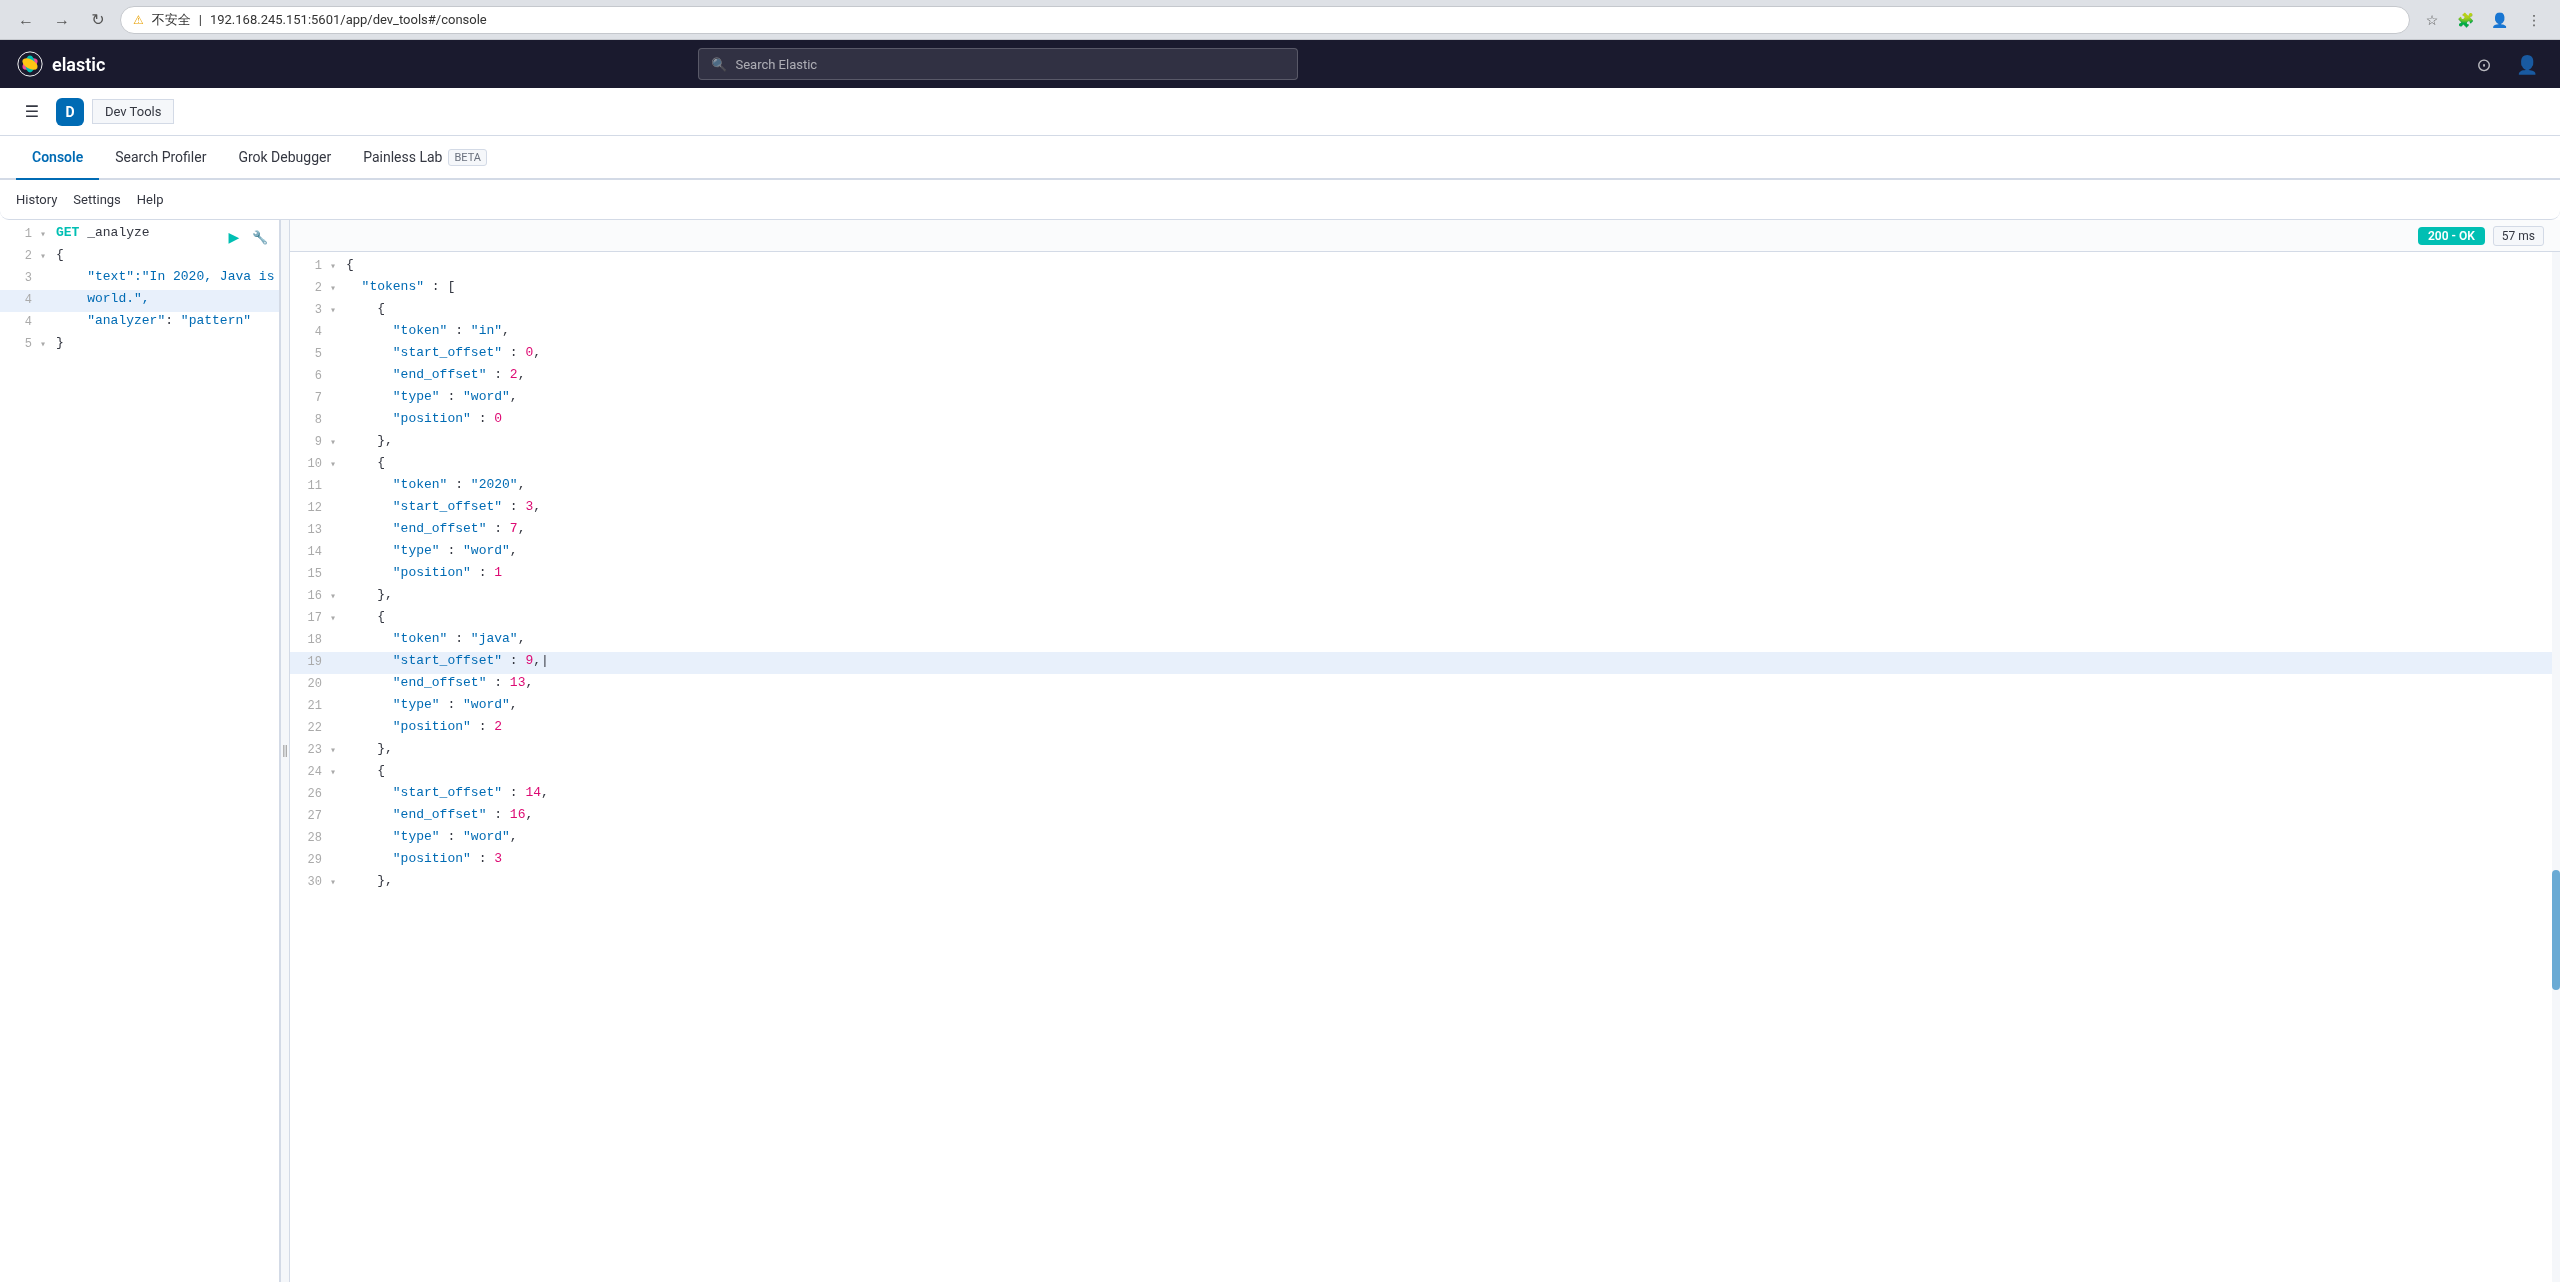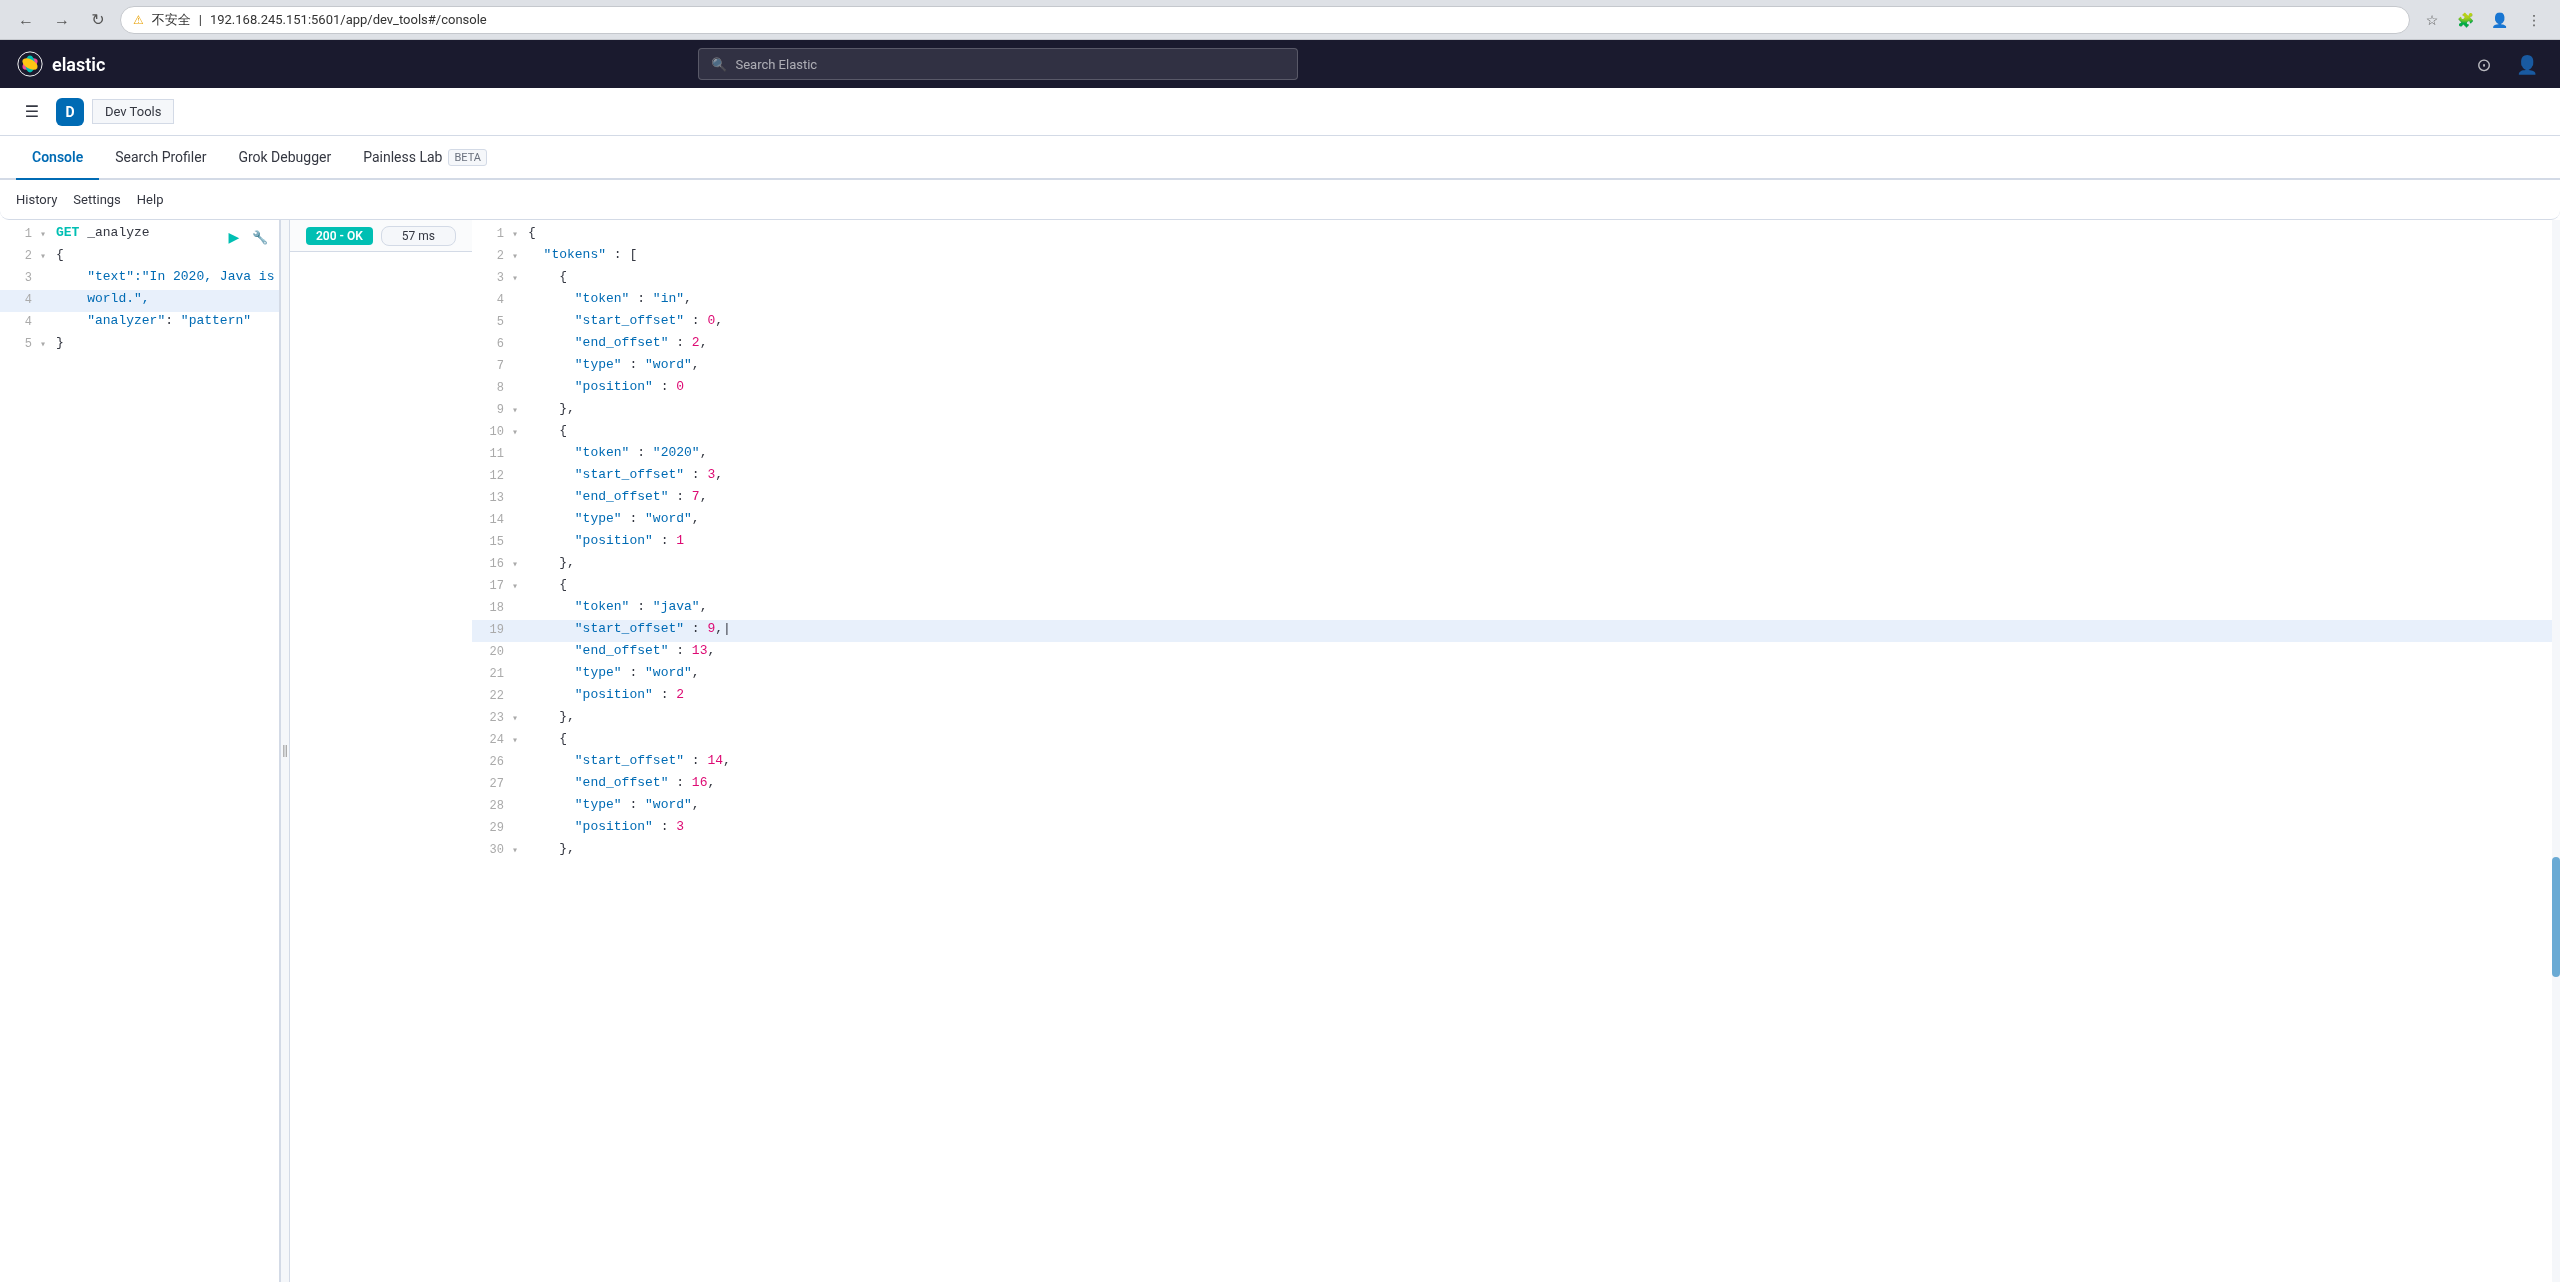--- a/index.html
+++ b/index.html
@@ -287,21 +287,21 @@
       font-size: 16px;
       user-select: none;
     }
 
     
     .output-panel {
       flex: 1;
       background: #fff;
       overflow: hidden;
       display: flex;
-      flex-direction: row;
+      flex-direction: column;
       position: relative;
     }
     .output-header {
       height: 32px;
       display: flex;
       align-items: center;
       justify-content: flex-end;
       padding: 0 16px;
       gap: 8px;
       border-bottom: 1px solid #d3dae6;
@@ -311,22 +311,22 @@
       background: #00bfb3;
       color: #fff;
       border-radius: 4px;
       padding: 2px 10px;
       font-size: 12px;
       font-weight: 600;
     }
     .time-badge {
       background: #f5f7fa;
       border: 1px solid #d3dae6;
-      border-radius: 8px;
-      padding: 2px 20px;
+      border-radius: 3px;
+      padding: 2px 8px;
       font-size: 12px;
       color: #343741;
     }
     .output-content {
       flex: 1;
       overflow: auto;
       font-family: 'Courier New', Consolas, monospace;
       font-size: 13px;
       padding: 4px 0;
       position: relative;

